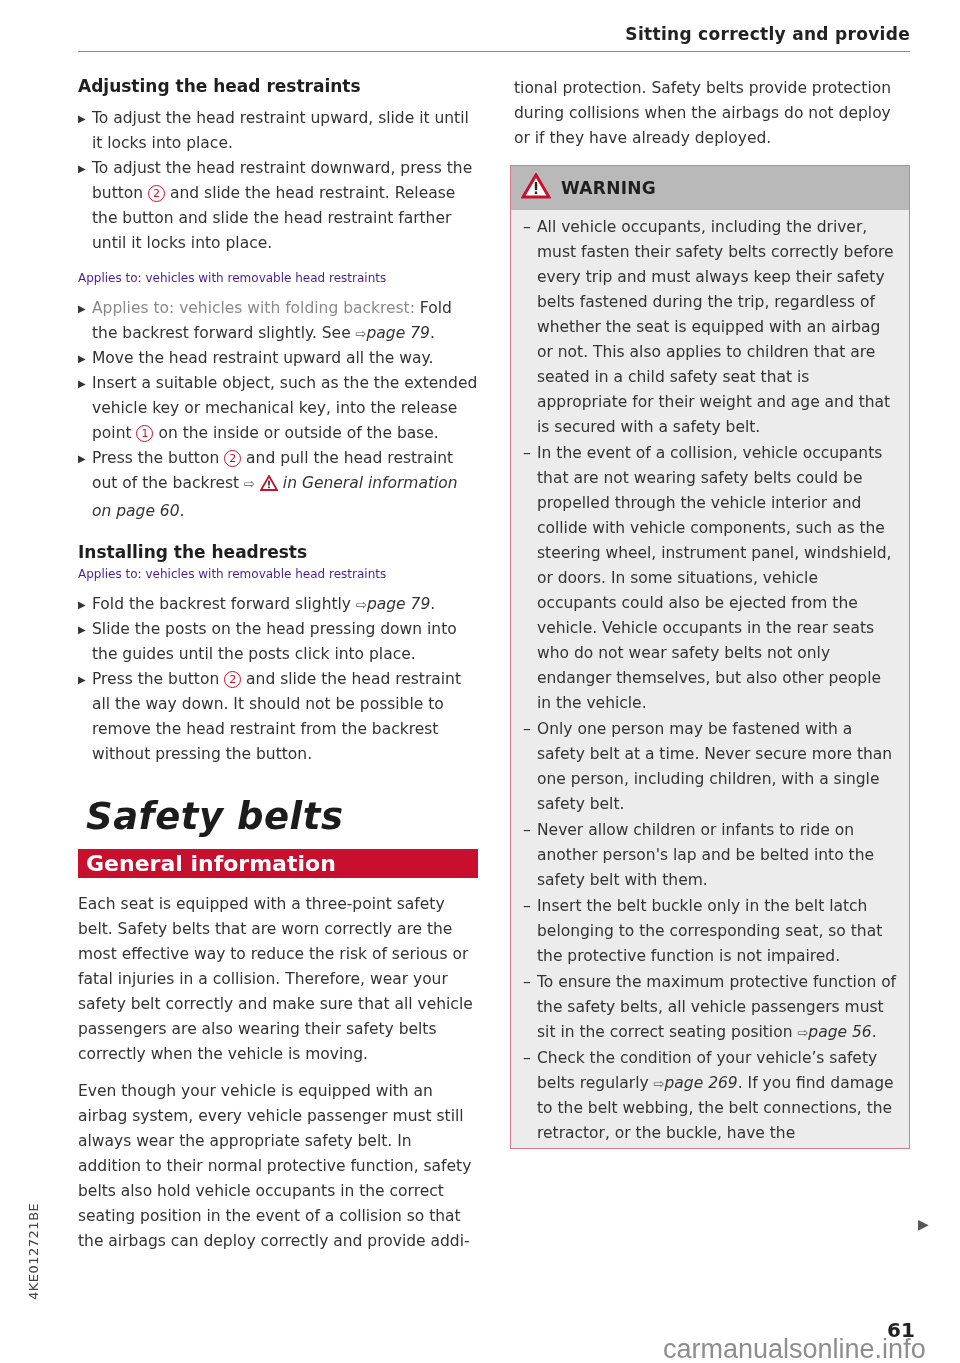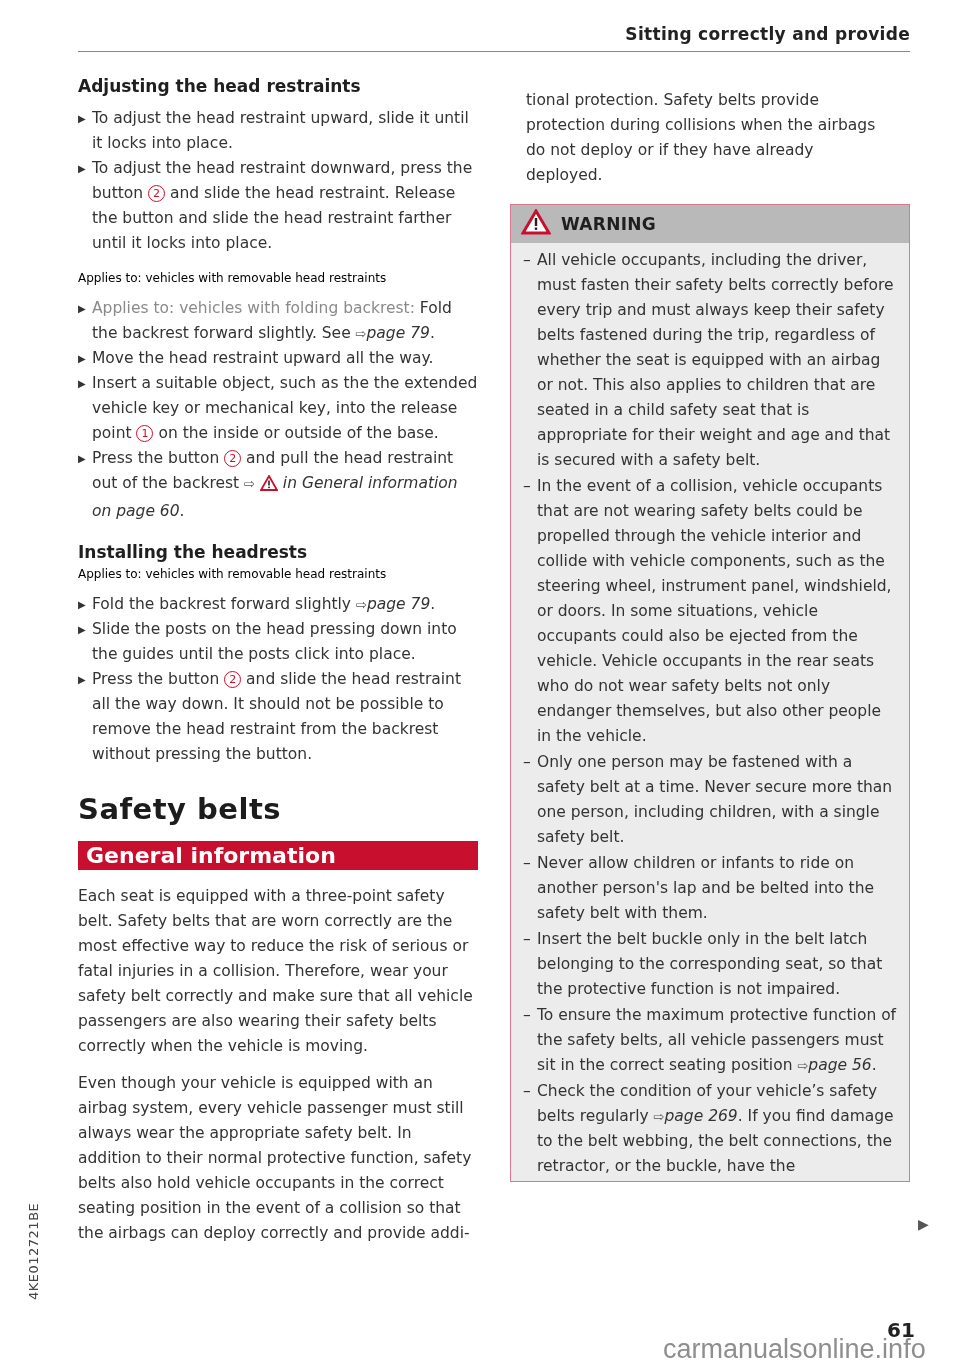--- a/index.html
+++ b/index.html
@@ -7,34 +7,34 @@
     width: 960px; height: 1363px; background: #ffffff; position: relative;
     font-family: "DejaVu Sans", "Liberation Sans", sans-serif;
     color: #2b2b2b; overflow: hidden;
   }
   .header-rule { position: absolute; left: 78px; top: 51px; width: 832px; height: 1px; background: #8a8a8a; }
   .running-head { position: absolute; right: 50px; top: 24px; font-size: 17px; font-weight: bold; color: #222; letter-spacing: 0.3px; }
   .col { position: absolute; top: 72px; }
   .col-left { left: 78px; width: 400px; }
   .col-right { left: 510px; width: 400px; }
   h3 { margin: 0; font-size: 17px; font-weight: bold; color: #1f1f1f; line-height: 28px; }
-  .applies { font-size: 12px; color: #000000; line-height: 16px; margin-bottom: 10px; }
+  .applies { font-size: 12px; color: #4c1d95; line-height: 16px; margin-bottom: 10px; }
   .step { position: relative; padding-left: 14px; font-size: 15.5px; line-height: 25px; color: #333; }
   .step .tri { position: absolute; left: 0; top: 0; font-size: 10px; color: #333; }
   .gray { color: #8a8a8a; margin-top: 12px; }
   .circ { display: inline-block; width: 15px; height: 15px; border: 1.5px solid #c8102e; border-radius: 50%; color: #c8102e; font-size: 11px; line-height: 15px; text-align: center; vertical-align: 1px; box-sizing: content-box; }
   .ital { font-style: italic; }
   .arrow { color: #555; font-size: 13px; }
   .warn-tri { display: inline-block; vertical-align: -3px; }
   .section-gap { height: 14px; }
-  h1 { margin: 0; font-size: 29px; font-weight: bold; color: #1c1c1c; line-height: 40px; letter-spacing: 0.5px; }
+  h1 { margin: 8px; font-size: 37px; font-weight: bold; color: #1c1c1c; line-height: 40px; letter-spacing: 0.5px; font-style: italic; }
   .redbar { background: #c8102e; color: #fff; font-size: 22px; font-weight: bold; padding: 3px 8px; margin: 12px 0 14px 0; line-height: 23px; }
   .para { font-size: 15.5px; line-height: 25px; color: #333; margin: 0 0 12px 0; }
   .warning-box { border: 1.5px solid #d9788f; background: #ececec; margin-top: 14px; }
-  .warning-head { background: #b9b9b9; height: 38px; display: flex; align-items: center; padding-left: 10px; }
+  .warning-head { background: #b9b9b9; height: 44px; display: flex; align-items: center; padding-left: 10px; }
   .warning-title { font-size: 17px; font-weight: bold; color: #1f1f1f; margin-left: 10px; letter-spacing: 0.3px; }
   .warning-body { padding: 4px 12px 2px 12px; }
   .wpara { font-size: 15.5px; line-height: 25px; color: #333; }
   .witem { position: relative; padding-left: 14px; font-size: 15.5px; line-height: 25px; color: #333; margin-top: 1px; }
   .witem .dash { position: absolute; left: 0; top: 0; }
   .continue-arrow { position: absolute; left: 918px; top: 1216px; font-size: 14px; color: #555; }
   .side-code { position: absolute; left: 26px; top: 1300px; transform: rotate(-90deg); transform-origin: left top; font-size: 13px; color: #444; letter-spacing: 0.5px; }
   .page-num { position: absolute; left: 887px; top: 1318px; font-size: 20px; font-weight: bold; color: #222; }
   .watermark { position: absolute; left: 663px; top: 1334px; font-size: 27px; color: #8e8e8e; font-family: "Liberation Sans", sans-serif; }
 </style>
@@ -110,21 +110,21 @@
   </div>
 
   <div style="height:22px"></div>
   <h1>Safety belts</h1>
   <div class="redbar">General information</div>
   <p class="para">Each seat is equipped with a three-point safety belt. Safety belts that are worn correctly are the most effective way to reduce the risk of serious or fatal injuries in a collision. Therefore, wear your safety belt correctly and make sure that all vehicle passengers are also wearing their safety belts correctly when the vehicle is moving.</p>
   <p class="para">Even though your vehicle is equipped with an airbag system, every vehicle passenger must still always wear the appropriate safety belt. In addition to their normal protective function, safety belts also hold vehicle occupants in the correct seating position in the event of a collision so that the airbags can deploy correctly and provide addi-</p>
 </div>
 
 <div class="col col-right">
-  <p class="para" style="margin:16px">tional protection. Safety belts provide protection during collisions when the airbags do not deploy or if they have already deployed.</p>
+  <p class="para" style="margin:4px">tional protection. Safety belts provide protection during collisions when the airbags do not deploy or if they have already deployed.</p>
   <div class="warning-box">
     <div class="warning-head">
       <span><svg width="30" height="26" viewBox="0 0 30 26">
             <polygon points="15,2 28,24 2,24" fill="#fff" stroke="#c8102e" stroke-width="3"></polygon>
             <rect x="13.8" y="9" width="2.4" height="8" fill="#222"></rect>
             <rect x="13.8" y="18.5" width="2.4" height="2.4" fill="#222"></rect>
           </svg></span>
       <span class="warning-title">WARNING</span>
     </div>
     <div class="warning-body">

